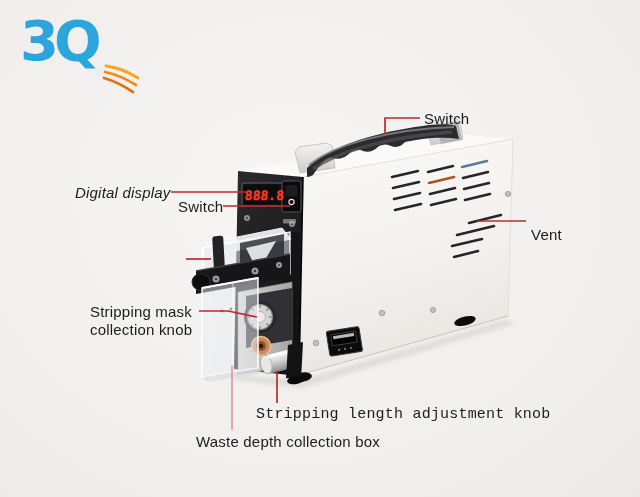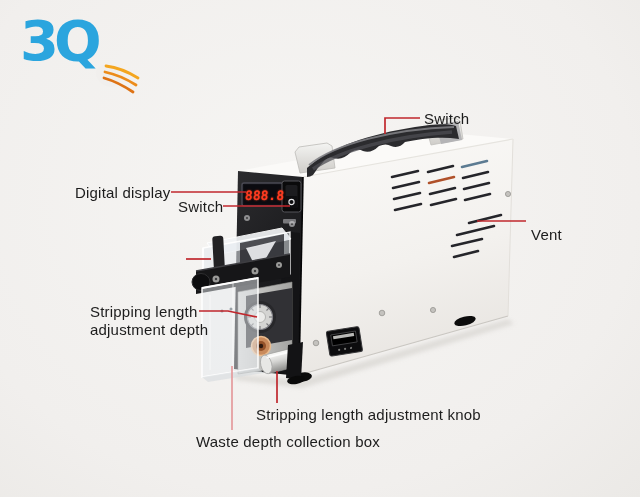--- a/index.html
+++ b/index.html
@@ -257,22 +257,22 @@
   <svg id="logo-wires" width="60" height="44">
     <ellipse cx="16" cy="20" rx="13" ry="10" fill="#f1efed" transform="rotate(35 16 20)"></ellipse>
     <path d="M14,10 Q30,12 46,22" fill="none" stroke="#f4a61f" stroke-width="2.8" stroke-linecap="round"></path>
     <path d="M13,16 Q28,19 44,29" fill="none" stroke="#ec8c1b" stroke-width="2.8" stroke-linecap="round"></path>
     <path d="M12,22 Q26,26 41,36" fill="none" stroke="#de7315" stroke-width="2.8" stroke-linecap="round"></path>
   </svg>
 
   <div id="display-value">888.8</div>
 
   <div class="label" style="left:424px;top:110px;">Switch</div>
-  <div class="label" style="left:75px;top:184px;">Digital display</div>
+  <div class="label" style="left:75px;top:184px;font-style:italic;">Digital display</div>
   <div class="label" style="left:178px;top:198px;">Switch</div>
   <div class="label" style="left:531px;top:226px;">Vent</div>
   <div class="label two-line" style="left:90px;top:303px;">
-    <span>Stripping length</span>
-    <span>adjustment depth</span>
+    <span>Stripping mask</span>
+    <span>collection knob</span>
   </div>
-  <div class="label" style="left:256px;top:406px;">Stripping length adjustment knob</div>
+  <div class="label" style="left:256px;top:406px;font-family:Liberation Mono, monospace;">Stripping length adjustment knob</div>
   <div class="label" style="left:196px;top:433px;">Waste depth collection box</div>
 </div>
 
 </body></html>

